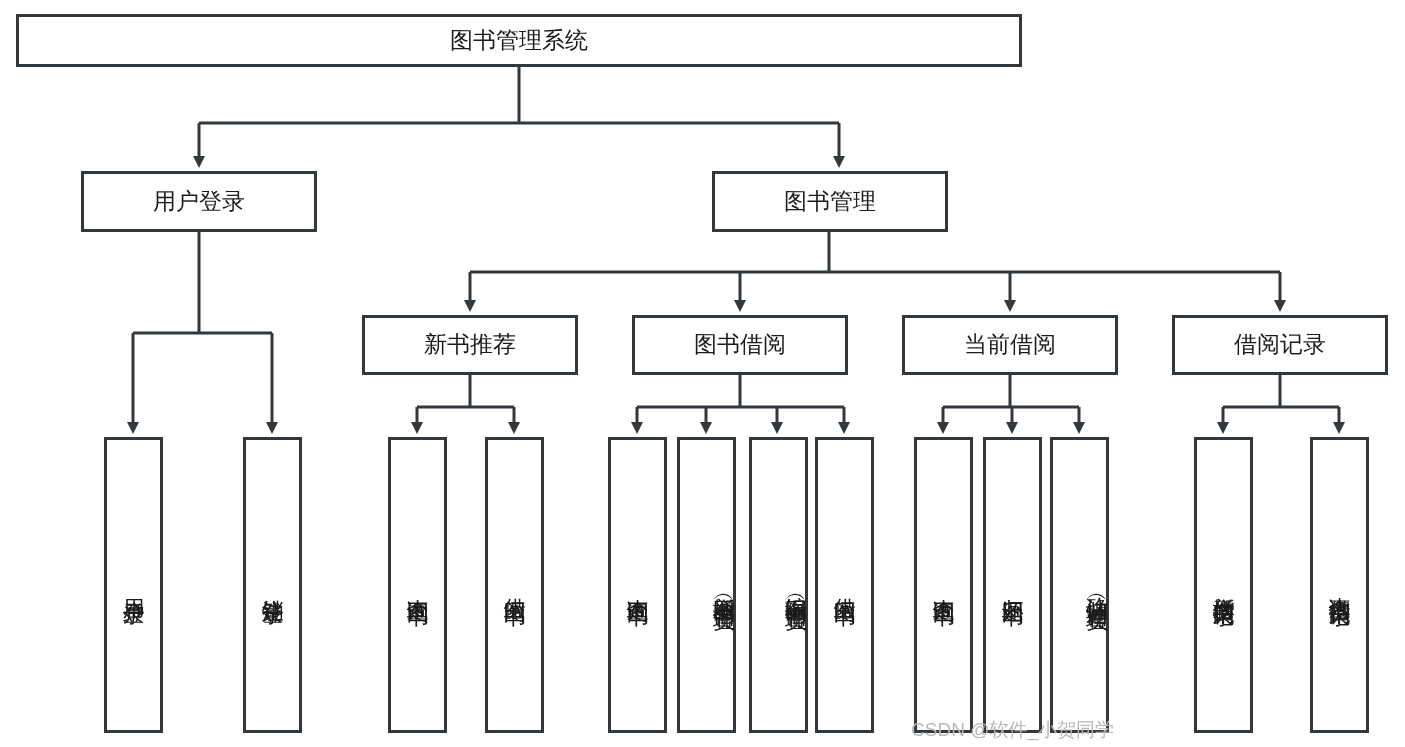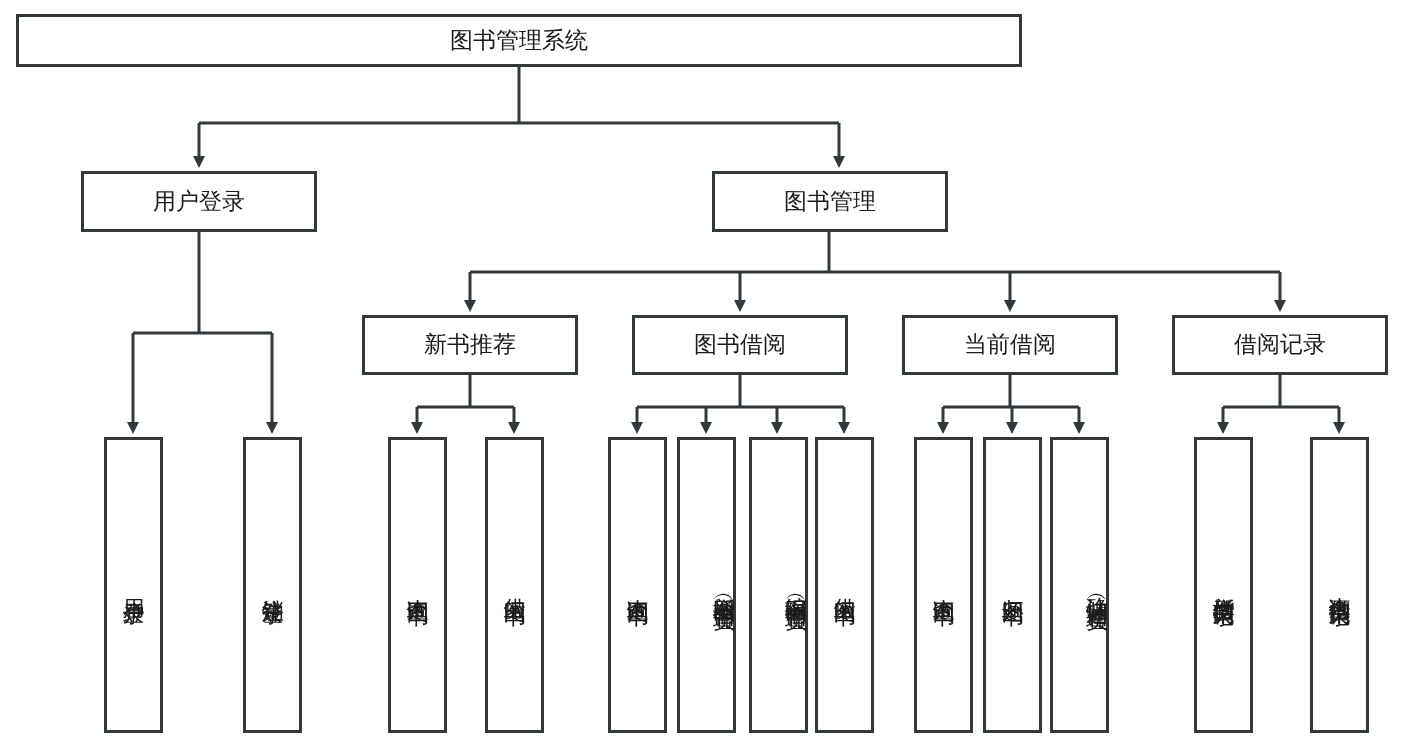--- a/index.html
+++ b/index.html
@@ -196,14 +196,15 @@
   <div class="vlabel" style="left:608px; top:437px; width:59px; height:296px;">查询图书</div>
   <div class="vlabel" style="left:677px; top:437px; width:59px; height:296px; align-items:flex-start; padding-top:6px; box-sizing:border-box;">新增图书（管理员）</div>
   <div class="vlabel" style="left:749px; top:437px; width:59px; height:296px; align-items:flex-start; padding-top:6px; box-sizing:border-box;">编辑图书（管理员）</div>
   <div class="vlabel" style="left:815px; top:437px; width:59px; height:296px;">借阅图书</div>
   <div class="vlabel" style="left:914px; top:437px; width:59px; height:296px;">查询图书</div>
   <div class="vlabel" style="left:983px; top:437px; width:59px; height:296px;">归还图书</div>
   <div class="vlabel" style="left:1050px; top:437px; width:59px; height:296px; align-items:flex-start; padding-top:6px; box-sizing:border-box;">确认归还（管理员）</div>
   <div class="vlabel" style="left:1194px; top:437px; width:59px; height:296px;">新增借阅记录</div>
   <div class="vlabel" style="left:1310px; top:437px; width:59px; height:296px;">查询借阅记录</div>
 
+  <div class="watermark">CSDN @软件_小贺同学</div>
 
 </div>
 
 </body></html>

